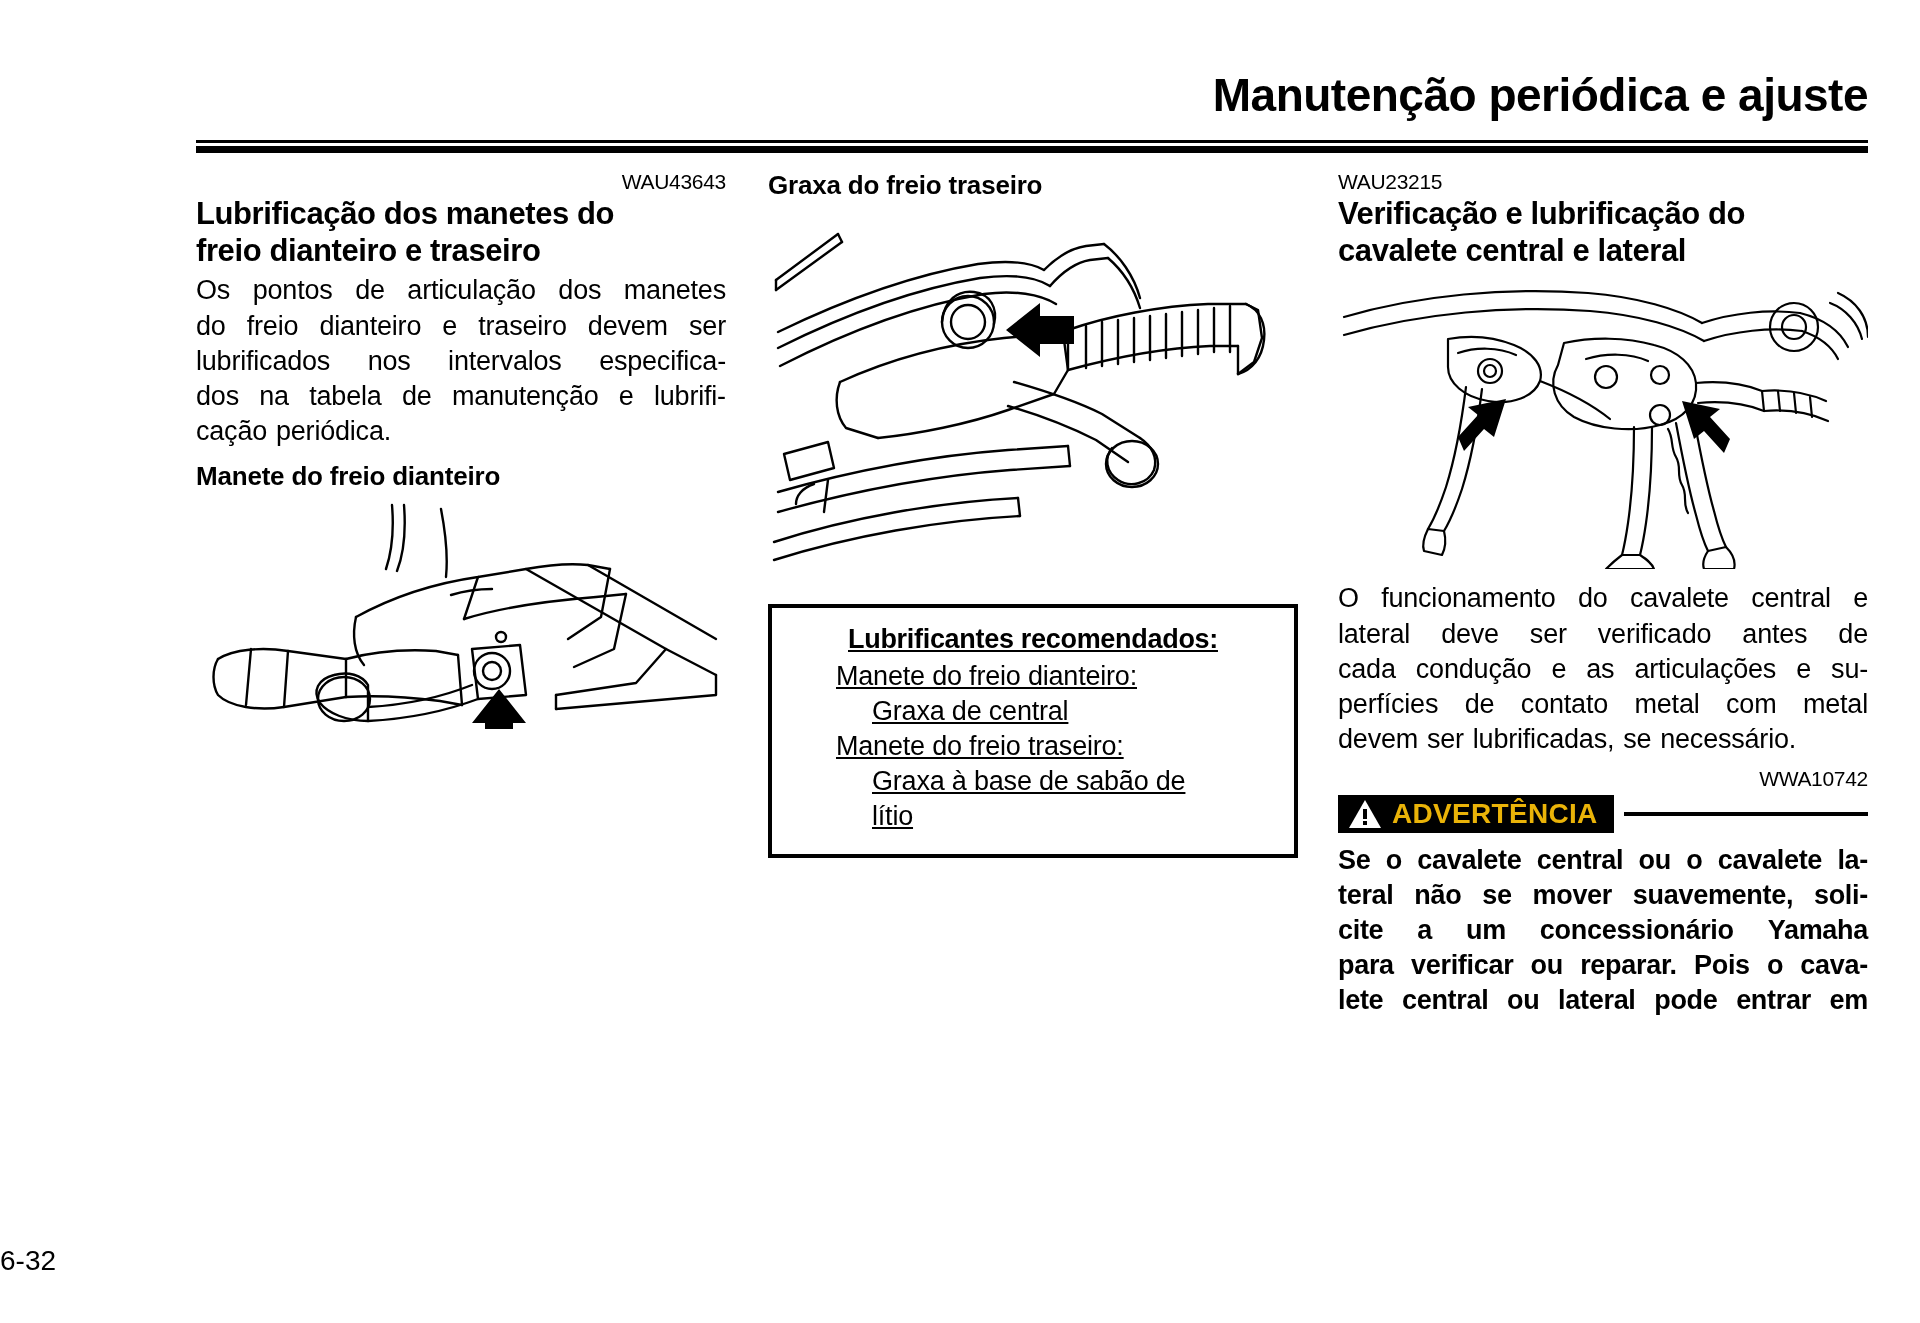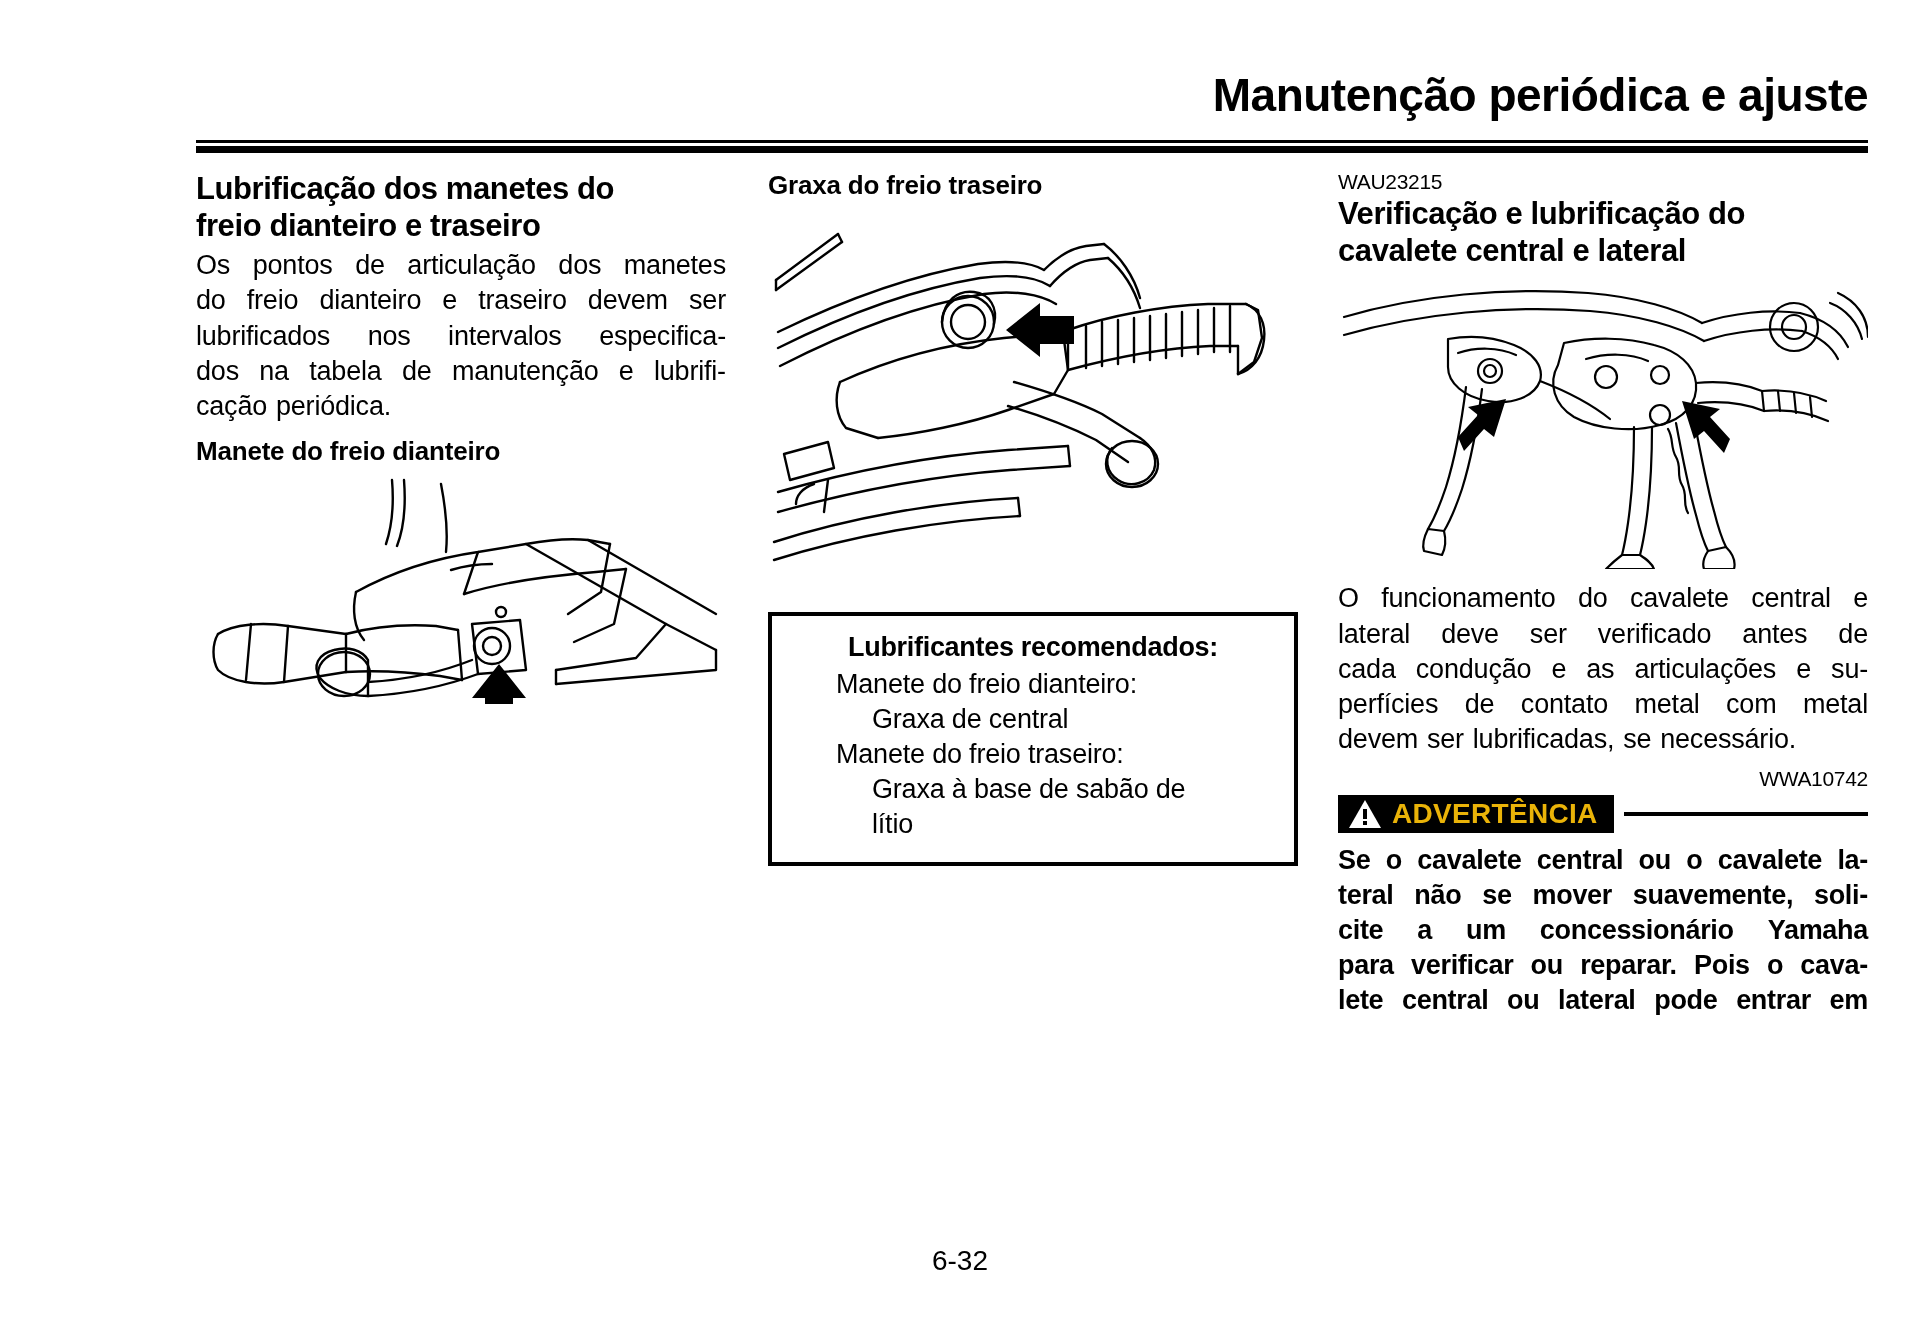--- a/index.html
+++ b/index.html
@@ -172,21 +172,20 @@
     background: #000;
     margin-left: 10px;
   }
 
   
   .footer {
     position: absolute;
     left: 0;
     top: 1245px;
     width: 1920px;
-    text-align: center;
   }
   .footer .pageno {
     font-size: 28px;
     letter-spacing: 0px;
   }
 
   
   .justify-block > div {
     text-align: justify;
     text-justify: inter-word;
@@ -213,20 +212,21 @@
     <div class="title">Manutenção periódica e ajuste</div>
   </div>
   <div class="rule-double">
     <div class="thin"></div>
     <div class="gap"></div>
     <div class="thick"></div>
   </div>
 
   <div class="col col-1">
 
+    <div class="code left-code">WAU43643</div>
 
     <h2 class="section-title">
       <span>Lubrificação dos manetes do</span><br>
       <span>freio dianteiro e traseiro</span>
     </h2>
 
     <div class="justify-block" style="margin-bottom:12px;">
       <div class="jline jrow">
         <span>Os</span>
         <span>pontos</span>
@@ -382,21 +382,21 @@
         <path d="M250 286 L252 304"></path>
 
         <path d="M16 242 L60 230 L66 256 L22 268 Z"></path>
 
         <g stroke="none" fill="#000">
           <path d="M306 104 L272 104 L272 91 L238 118 L272 145 L272 132 L306 132 Z"></path>
         </g>
       </svg>
     </div>
 
-    <div class="lub-box" style="margin-top:20px;">
+    <div class="lub-box" style="margin-top:12px;text-decoration:underline;">
       <div class="lub-head">Lubrificantes recomendados:</div>
       <div class="lub-item">Manete do freio dianteiro:</div>
       <div class="lub-sub">Graxa de central</div>
       <div class="lub-item">Manete do freio traseiro:</div>
       <div class="lub-sub">Graxa à base de sabão de</div>
       <div class="lub-sub-cont">lítio</div>
     </div>
   </div>
 
   <div class="col col-3">

